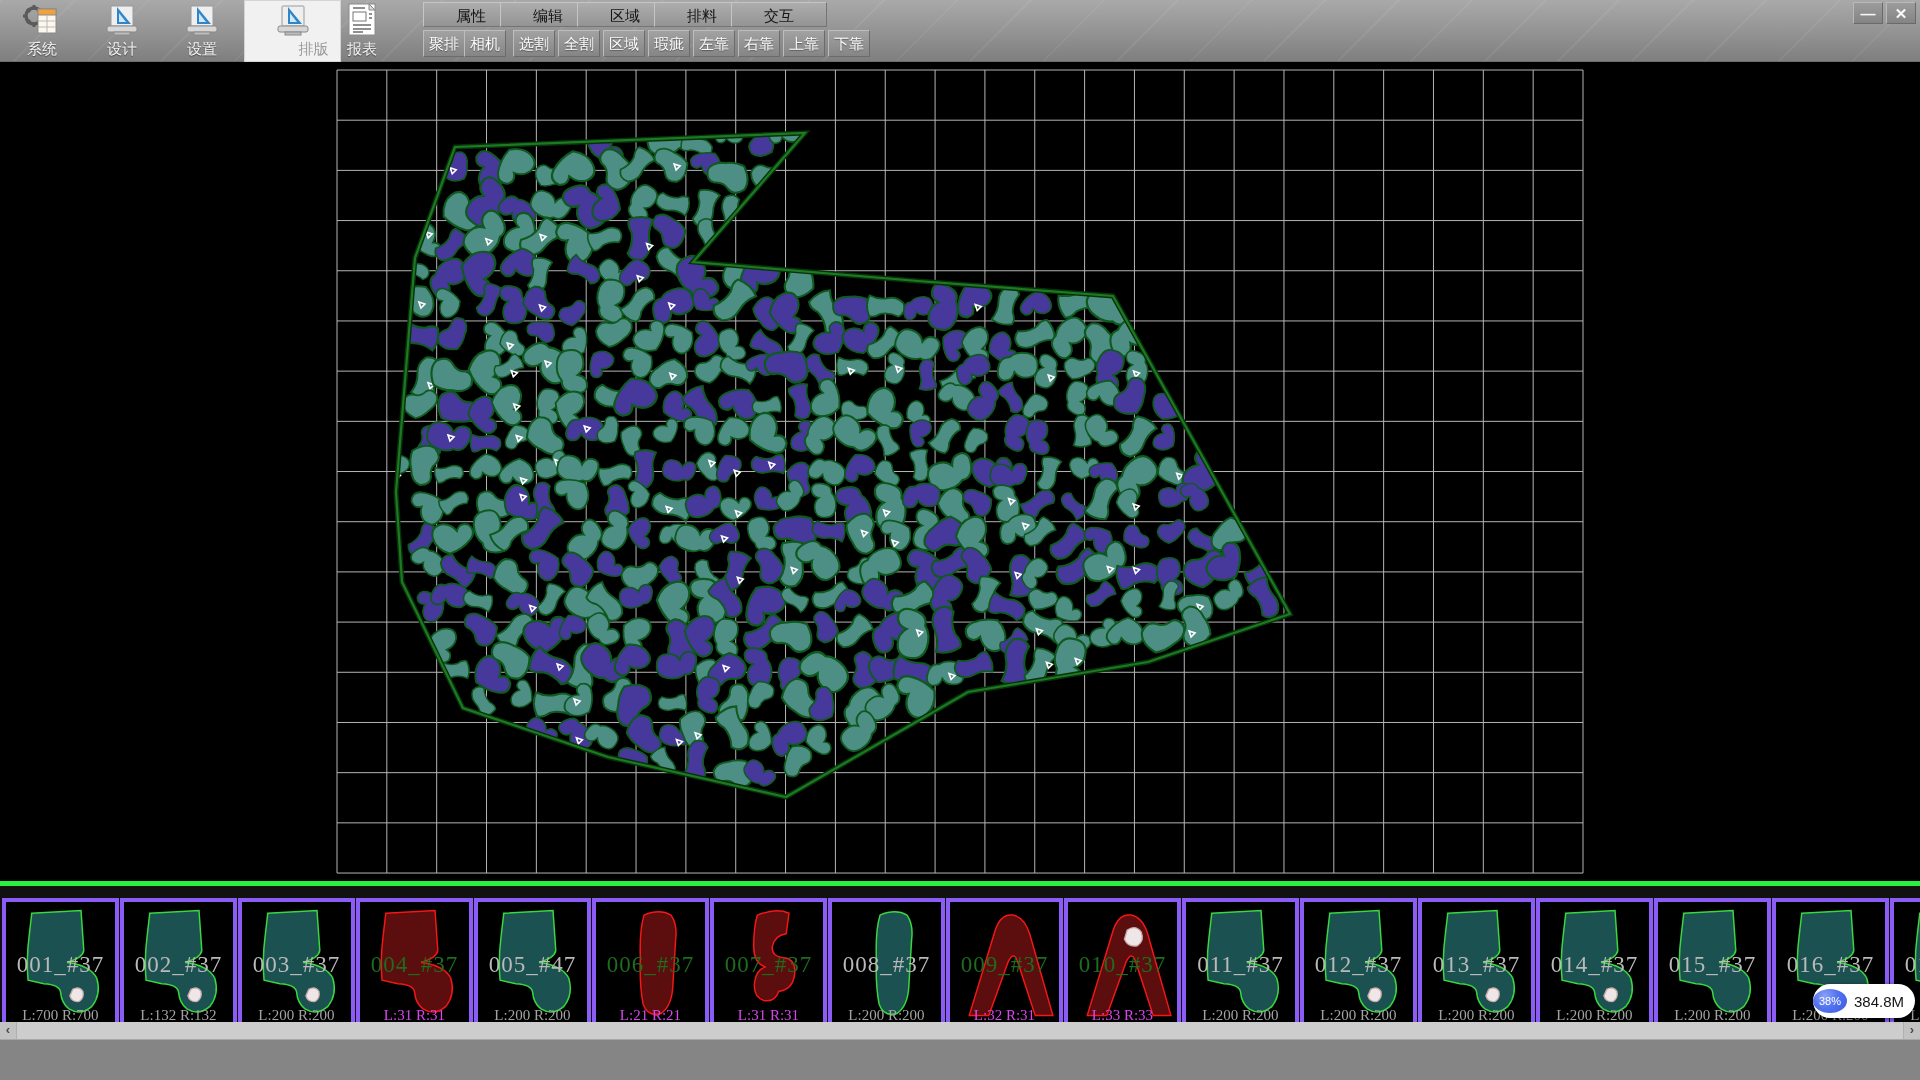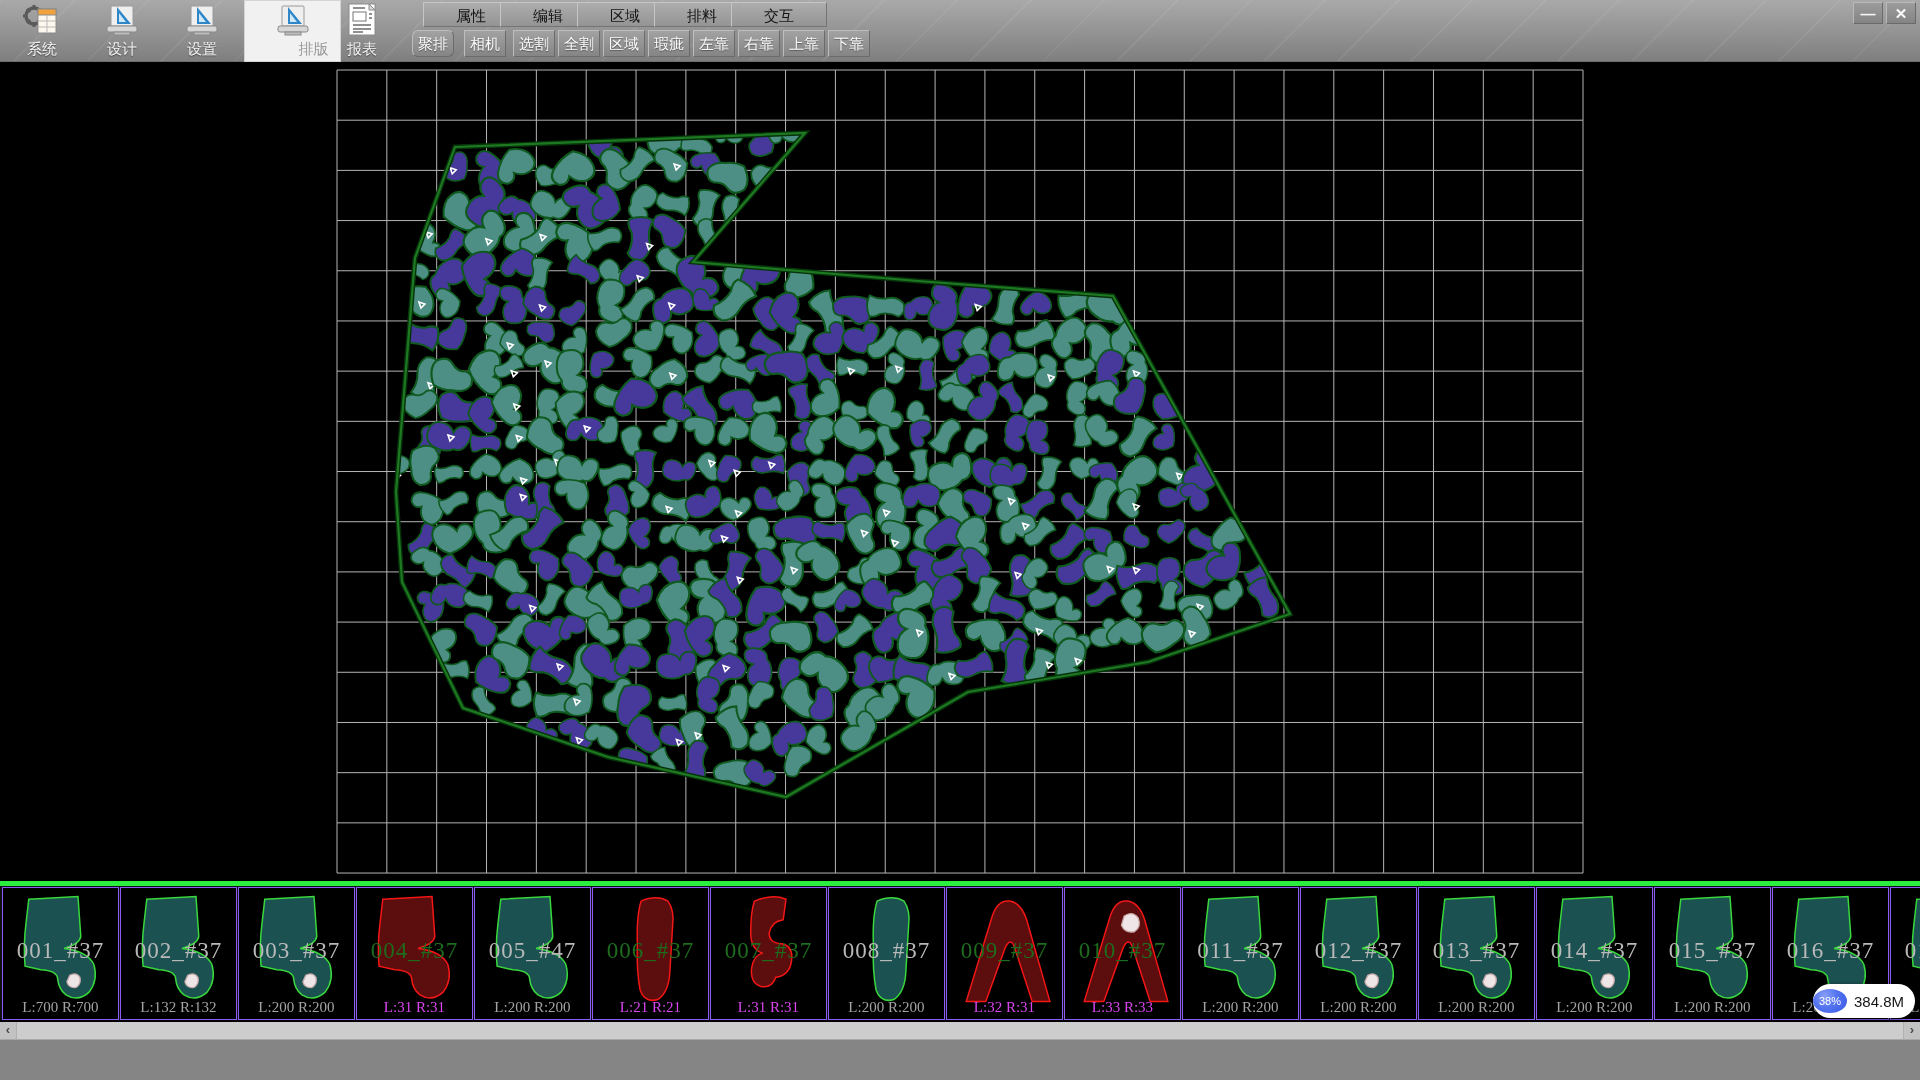--- a/index.html
+++ b/index.html
@@ -29,22 +29,22 @@
     color:#f7f7f7;font-size:15px;font-weight:bold;background:linear-gradient(#9c9c9c,#848484);
     border:1px solid;border-color:#b9b9b9 #6a6a6a #6a6a6a #b9b9b9;box-sizing:border-box;}
   #min-btn{left:1853px;} #close-btn{left:1886px;}
 
   
   #canvas-wrap{position:absolute;top:62px;left:0;width:1920px;height:819px;background:#000;}
 
   
   .strip{position:absolute;top:881px;left:0;width:1920px;height:139px;background:#111;
     border-top:5px solid #2bef3e;box-sizing:border-box;}
-  .cell{position:absolute;top:1px;height:133px;width:117px;background:#000;
-    border:1px solid #8b5cf6;box-sizing:border-box;}
+  .cell{position:absolute;top:12px;height:133px;width:117px;background:#000;
+    border:4px solid #8b5cf6;box-sizing:border-box;}
   .cell svg{position:absolute;top:0;left:0;}
   .tlabel{position:absolute;top:50px;width:100%;text-align:center;
     font-family:"Liberation Serif",serif;font-size:23px;letter-spacing:1px;}
   .tlr{position:absolute;bottom:3px;width:100%;text-align:center;
     font-family:"Liberation Serif",serif;font-size:15px;}
   .teal-text .tlabel{color:#b9b9b9;} .teal-text .tlr{color:#a3a3a3;}
   .red-text .tlabel{color:#1e6c1e;} .red-text .tlr{color:#d946ef;}
 
   
   .badge{position:absolute;left:1813px;top:984px;height:34px;border-radius:17px;background:#fff;
@@ -124,21 +124,21 @@
           </svg></span><div class="mlabel">报表</div></div>
     </div>
   <div id="menu-tabs">
       <div class="tab" style="left: 423px;">属性</div>
       <div class="tab" style="left: 500px;">编辑</div>
       <div class="tab" style="left: 577px;">区域</div>
       <div class="tab" style="left: 654px;">排料</div>
       <div class="tab" style="left: 731px;">交互</div>
     </div>
   <div id="action-btns">
-      <div class="abtn" style="left: 412px; border-radius: 6px;">聚排</div>
+      <div class="abtn" style="left: 423px;">聚排</div>
       <div class="abtn" style="left: 464px;">相机</div>
       <div class="abtn" style="left: 513px;">选割</div>
       <div class="abtn" style="left: 558px;">全割</div>
       <div class="abtn" style="left: 603px;">区域</div>
       <div class="abtn" style="left: 648px;">瑕疵</div>
       <div class="abtn" style="left: 693px;">左靠</div>
       <div class="abtn" style="left: 738px;">右靠</div>
       <div class="abtn" style="left: 783px;">上靠</div>
       <div class="abtn" style="left: 828px;">下靠</div>
     </div>

